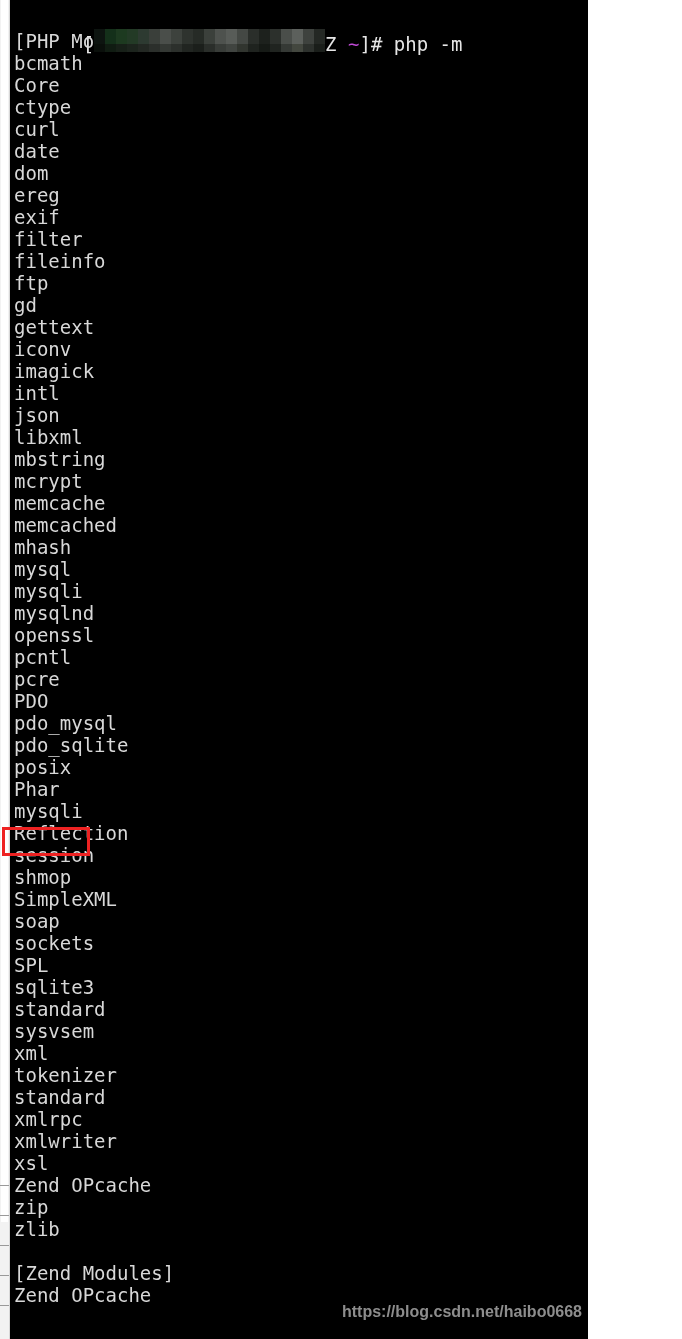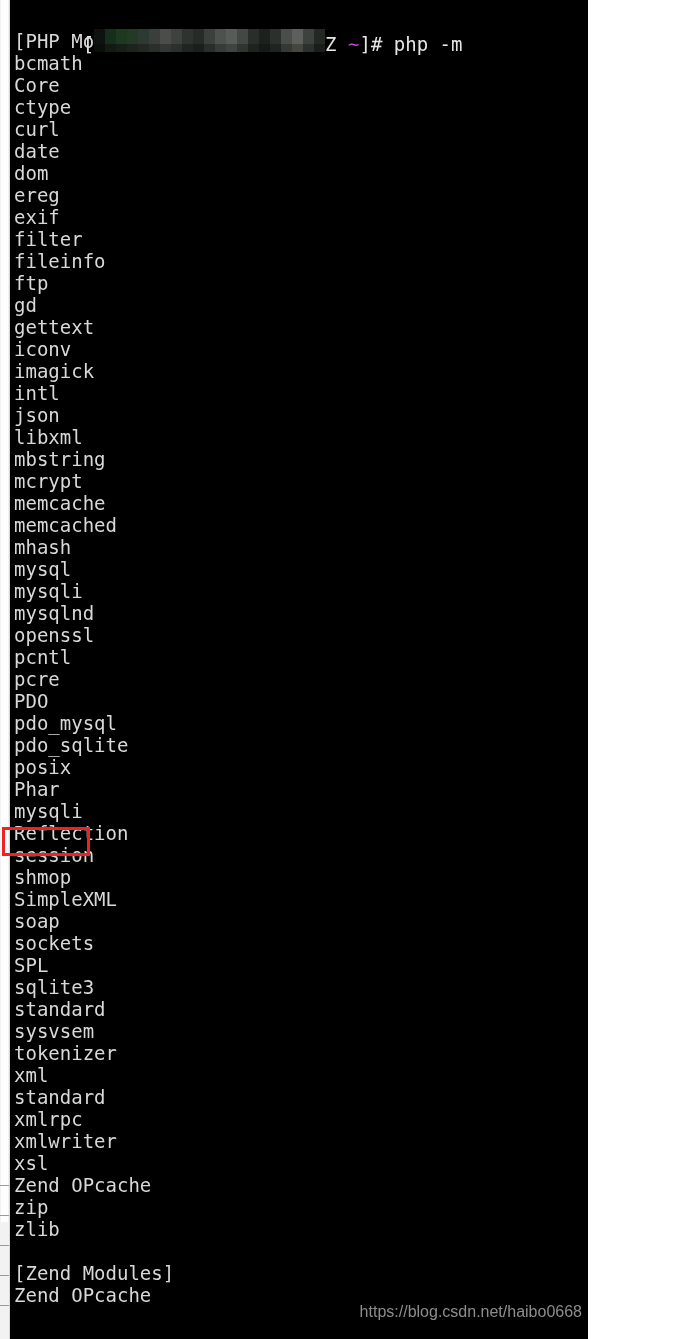--- a/index.html
+++ b/index.html
@@ -155,22 +155,22 @@
         <div class="line">Reflection</div>
         <div class="line">session</div>
         <div class="line">shmop</div>
         <div class="line">SimpleXML</div>
         <div class="line">soap</div>
         <div class="line">sockets</div>
         <div class="line">SPL</div>
         <div class="line">sqlite3</div>
         <div class="line">standard</div>
         <div class="line">sysvsem</div>
+        <div class="line">xml</div>
         <div class="line">tokenizer</div>
-        <div class="line">xml</div>
         <div class="line">standard</div>
         <div class="line">xmlrpc</div>
         <div class="line">xmlwriter</div>
         <div class="line">xsl</div>
         <div class="line">Zend OPcache</div>
         <div class="line">zip</div>
         <div class="line">zlib</div>
       </div>
 
     <div class="line blank">&nbsp;</div>
@@ -178,15 +178,15 @@
     <div class="line">[Zend Modules]</div>
 
     <div id="zend-module-list">
         <div class="line">Zend OPcache</div>
       </div>
 
   </div>
 
   <div id="redis-highlight" style="left: 2px; top: 827px; width: 88px; height: 29px; border-color: rgb(238, 34, 34);"></div>
 
-  <div id="watermark" style="right: 6px; top: 1303px; color: rgb(141, 141, 141);">https://blog.csdn.net/haibo0668</div>
+  <div id="watermark" style="right: 6px; top: 1303px; color: rgb(141, 141, 141); font-weight: bold;">https://blog.csdn.net/haibo0668</div>
 
 </div>
 
 </body></html>

